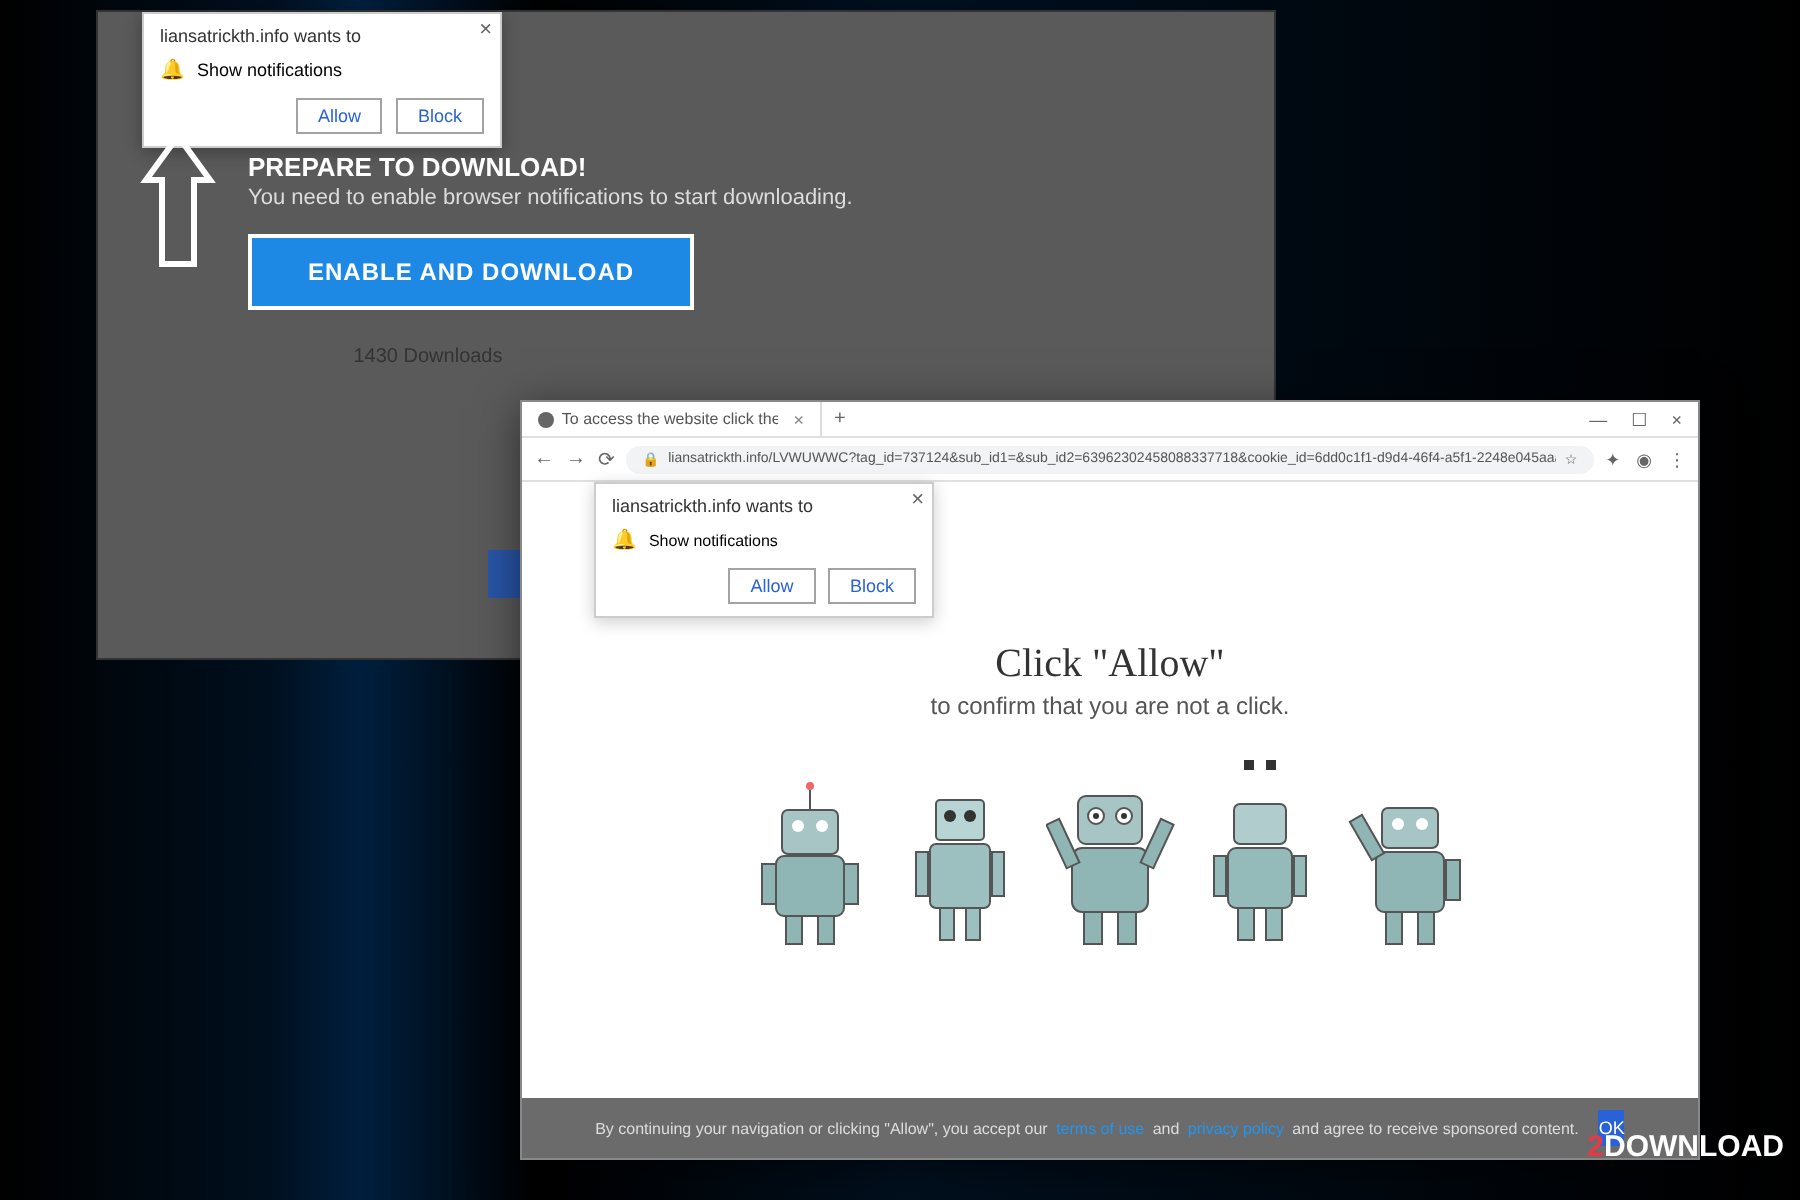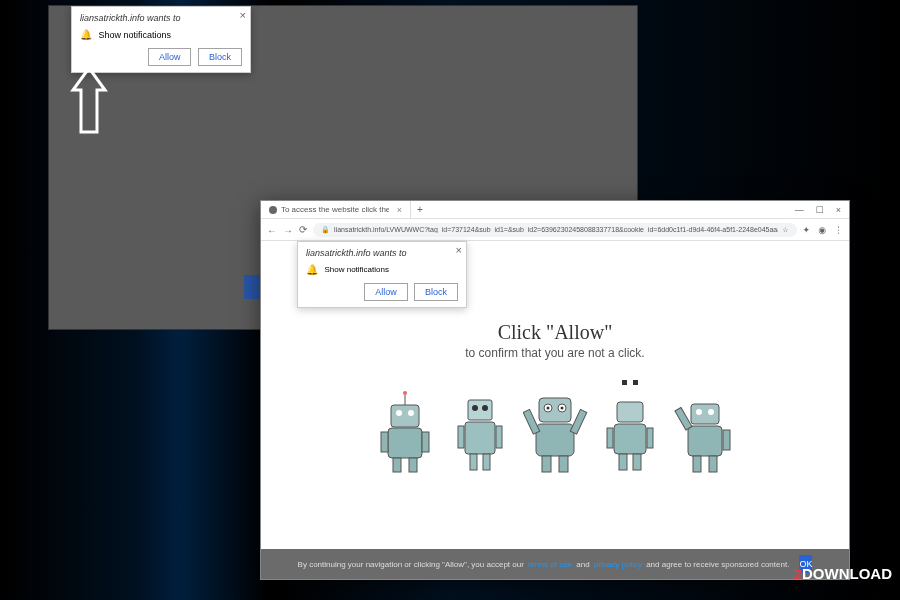--- a/index.html
+++ b/index.html
@@ -26,21 +26,21 @@
     .notif-popup {
       position: absolute;
       top: 0; left: 22px;
       width: 180px;
       background: #fff;
       border: 1px solid #ccc;
       box-shadow: 0 2px 8px rgba(0,0,0,0.3);
       padding: 6px 8px;
       font-size: 9px;
     }
-    .notif-title { font-size: 9px; color: #333; font-style: italic; }
+    .notif-title { font-size: 9px; color: #333; }
     .notif-close {
       position: absolute; top: 2px; right: 4px;
       font-size: 11px; color: #666; cursor: pointer;
     }
     .notif-body { display: flex; align-items: center; gap: 6px; margin-top: 6px; }
     .bell-icon { font-size: 10px; }
     .notif-actions { text-align: right; margin-top: 8px; }
     .notif-btn {
       display: inline-block;
       border: 1px solid #a3a3a3;
@@ -217,20 +217,26 @@
       <span class="notif-btn">Block</span>
     </div>
   </div>
 
   <div class="arrow-up">
     <svg viewBox="0 0 40 70">
       <path d="M20 2 L36 24 L28 24 L28 66 L12 66 L12 24 L4 24 Z" fill="none" stroke="#fff" stroke-width="3"></path>
     </svg>
   </div>
 
+  <div class="w1-content">
+    <div class="w1-heading">PREPARE TO DOWNLOAD!</div>
+    <div class="w1-sub">You need to enable browser notifications to start downloading.</div>
+    <button class="enable-btn">ENABLE AND DOWNLOAD</button>
+    <div class="downloads-count">1430 Downloads</div>
+  </div>
 
   <div class="download-bar">Download 1.44Mb/s</div>
 </div>
 
 <div class="window2">
   <div class="titlebar">
     <div class="tab">
       <div class="tab-favicon"></div>
       <span class="tab-title">To access the website click the</span>
       <span class="tab-close">×</span>

